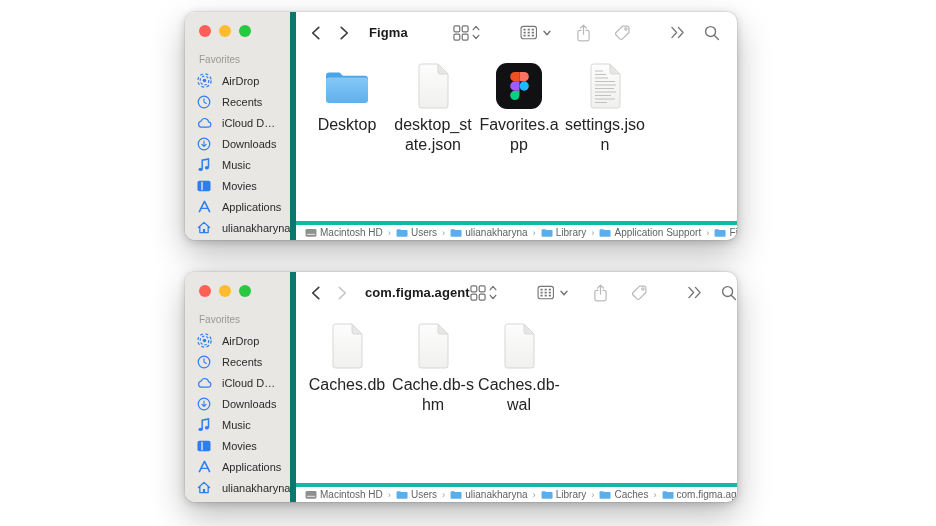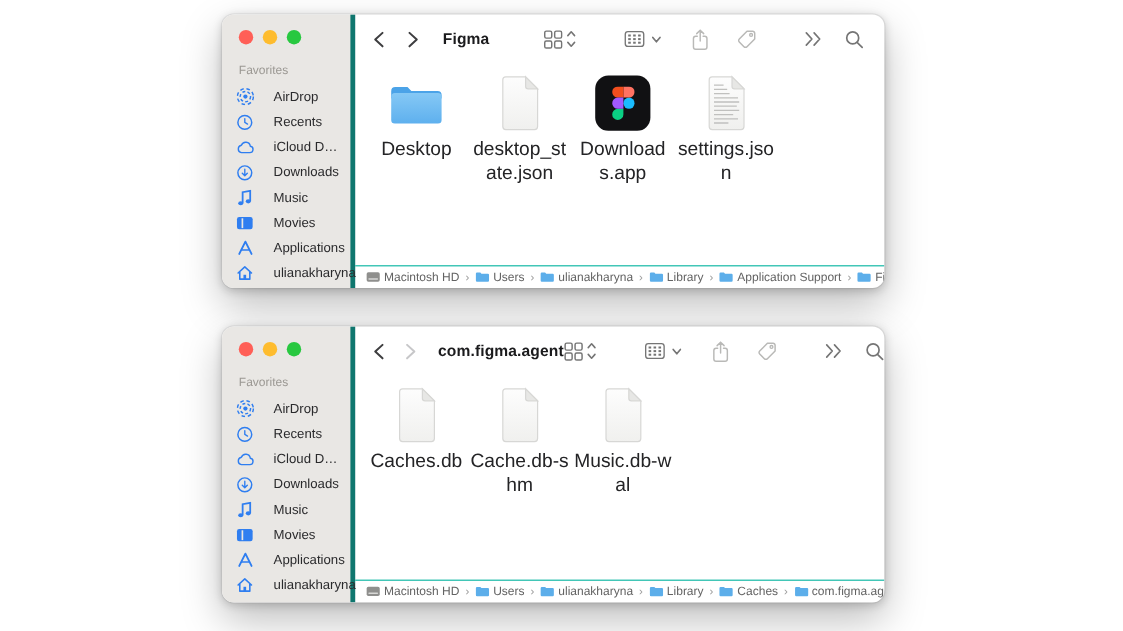--- a/index.html
+++ b/index.html
@@ -6,27 +6,27 @@
   html,body { width:936px; height:526px; background:#ffffff; overflow:hidden;
     font-family:"Liberation Sans","DejaVu Sans",sans-serif; }
 
   .window { position:absolute; left:185px; width:552px; background:#ffffff;
     border-radius:10px; display:flex; overflow:hidden;
     box-shadow:0 14px 34px rgba(0,0,0,.26), 0 2px 8px rgba(0,0,0,.18), 0 0 0 1px rgba(0,0,0,.06); }
   #win1 { top:12px;  height:228px; }
   #win2 { top:272px; height:230px; }
 
   
-  .sidebar { width:111px; flex:0 0 111px; background:#e9e7e4; border-right:4px solid #0f766e;
+  .sidebar { width:111px; flex:0 0 111px; background:#e9e7e4; border-right:6px solid #0f766e;
     padding:13px 0 0 0; }
   .traffic { display:flex; gap:8px; padding-left:14px; margin-bottom:17px; }
   .dot { width:12px; height:12px; border-radius:50%; }
   .dot.red { background:#ff5f57; } .dot.yellow { background:#febc2e; } .dot.green { background:#28c840; }
   .fav-label { font-size:10px; color:#9b9893; padding-left:14px; margin-bottom:5px; }
-  .side-item { height:21px; display:flex; align-items:center; gap:16px; padding-left:11px;
+  .side-item { height:21px; display:flex; align-items:center; gap:10px; padding-left:11px;
     font-size:11px; color:#2a2a2c; cursor:default; white-space:nowrap; }
   .side-item .ic { width:16px; height:16px; flex:0 0 16px; display:flex; align-items:center; justify-content:center; }
 
   
   .main { flex:1; display:flex; flex-direction:column; min-width:0;justify-content:flex-end; }
   .toolbar { height:41px; display:flex; align-items:center; padding:0 17px 0 14px; }
   .chev { width:13px; height:14px; display:flex; align-items:center; }
   .chev + .chev { margin-left:16px; }
   .chev svg { stroke:#3e3e40; }
   .chev.disabled svg { stroke:#c7c7c9; }
@@ -44,21 +44,21 @@
   
   .content { flex:1; padding:7px 0 0 8px; display:flex; flex-wrap:wrap; align-content:flex-start; }
   .file { width:86px; text-align:center; margin-bottom:2px; cursor:default; }
   .file .icon-box { height:52px; display:flex; align-items:center; justify-content:center; }
   .file .fname { font-size:16px; color:#242426; line-height:1.25; word-break:break-all; padding:3px 2px 0; }
 
   .figma-app { width:46px; height:46px; background:#111113; border-radius:11px;
     display:flex; align-items:center; justify-content:center; }
 
   
-  .pathbar { height:19px; border-top:1px solid #14b8a6; display:flex; align-items:center;
+  .pathbar { height:19px; border-top:4px solid #14b8a6; display:flex; align-items:center;
     padding:0 9px; font-size:10px; color:#636363; gap:4px; white-space:nowrap; overflow:hidden; }
   .crumb { display:flex; align-items:center; gap:3px; }
   .crumb .cic { display:flex; }
   .crumb-sep { color:#9c9c9c; font-size:9.5px; padding:0 1px; }
 </style>
 </head>
 <body>
 
 <svg width="0" height="0" style="position:absolute">
   <defs>
@@ -251,21 +251,21 @@
           <span class="figma-app">
               <svg width="19" height="28" viewBox="0 0 38 57">
                 <path fill="#1abcfe" d="M19 28.5a9.5 9.5 0 1 1 19 0 9.5 9.5 0 0 1-19 0z"></path>
                 <path fill="#0acf83" d="M0 47.5A9.5 9.5 0 0 1 9.5 38H19v9.5a9.5 9.5 0 1 1-19 0z"></path>
                 <path fill="#ff7262" d="M19 0v19h9.5a9.5 9.5 0 1 0 0-19H19z"></path>
                 <path fill="#f24e1e" d="M0 9.5A9.5 9.5 0 0 0 9.5 19H19V0H9.5A9.5 9.5 0 0 0 0 9.5z"></path>
                 <path fill="#a259ff" d="M0 28.5A9.5 9.5 0 0 0 9.5 38H19V19H9.5A9.5 9.5 0 0 0 0 28.5z"></path>
               </svg>
             </span>
         </div>
-        <div class="fname">Downloads.app</div>
+        <div class="fname">Favorites.app</div>
       </div>
       <div class="file">
         <div class="icon-box">
             <svg width="37" height="48" viewBox="0 0 37 48">
               <path d="M4 4.5Q4 2 6.5 2H23l10 10v31.5Q33 46 30.5 46h-24Q4 46 4 43.5z" fill="url(#dgrad)" stroke="#d7d7d5" stroke-width="1"></path>
               <path d="M23 2l10 10h-7.8Q23 12 23 9.8z" fill="#e7e7e5" stroke="#d7d7d5" stroke-width="1"></path>
               <g stroke="#c0c0be" stroke-width="1.1">
                 <path d="M8 9h8M8 12.5h11M8 16h13M8 19.5h20M8 23h21M8 26.5h19M8 30h21M8 33.5h16M8 37h20M8 40.5h12"></path>
               </g>
             </svg>
@@ -506,21 +506,21 @@
           </div>
         <div class="fname">Cache.db-shm</div>
       </div>
       <div class="file">
         <div class="icon-box">
             <svg width="37" height="48" viewBox="0 0 37 48">
               <path d="M4 4.5Q4 2 6.5 2H23l10 10v31.5Q33 46 30.5 46h-24Q4 46 4 43.5z" fill="url(#dgrad)" stroke="#d7d7d5" stroke-width="1"></path>
               <path d="M23 2l10 10h-7.8Q23 12 23 9.8z" fill="#e7e7e5" stroke="#d7d7d5" stroke-width="1"></path>
             </svg>
           </div>
-        <div class="fname">Music.db-wal</div>
+        <div class="fname">Caches.db-wal</div>
       </div>
     </div>
 
     <div class="pathbar">
       <span class="crumb">
         <span class="cic">
             <svg width="12" height="10" viewBox="0 0 13 11">
               <rect x="0.5" y="1" width="12" height="8.6" rx="1.6" fill="#8f8f8d"></rect>
               <rect x="2" y="6.4" width="9" height="1.4" rx="0.7" fill="#d8d8d6"></rect>
             </svg>

